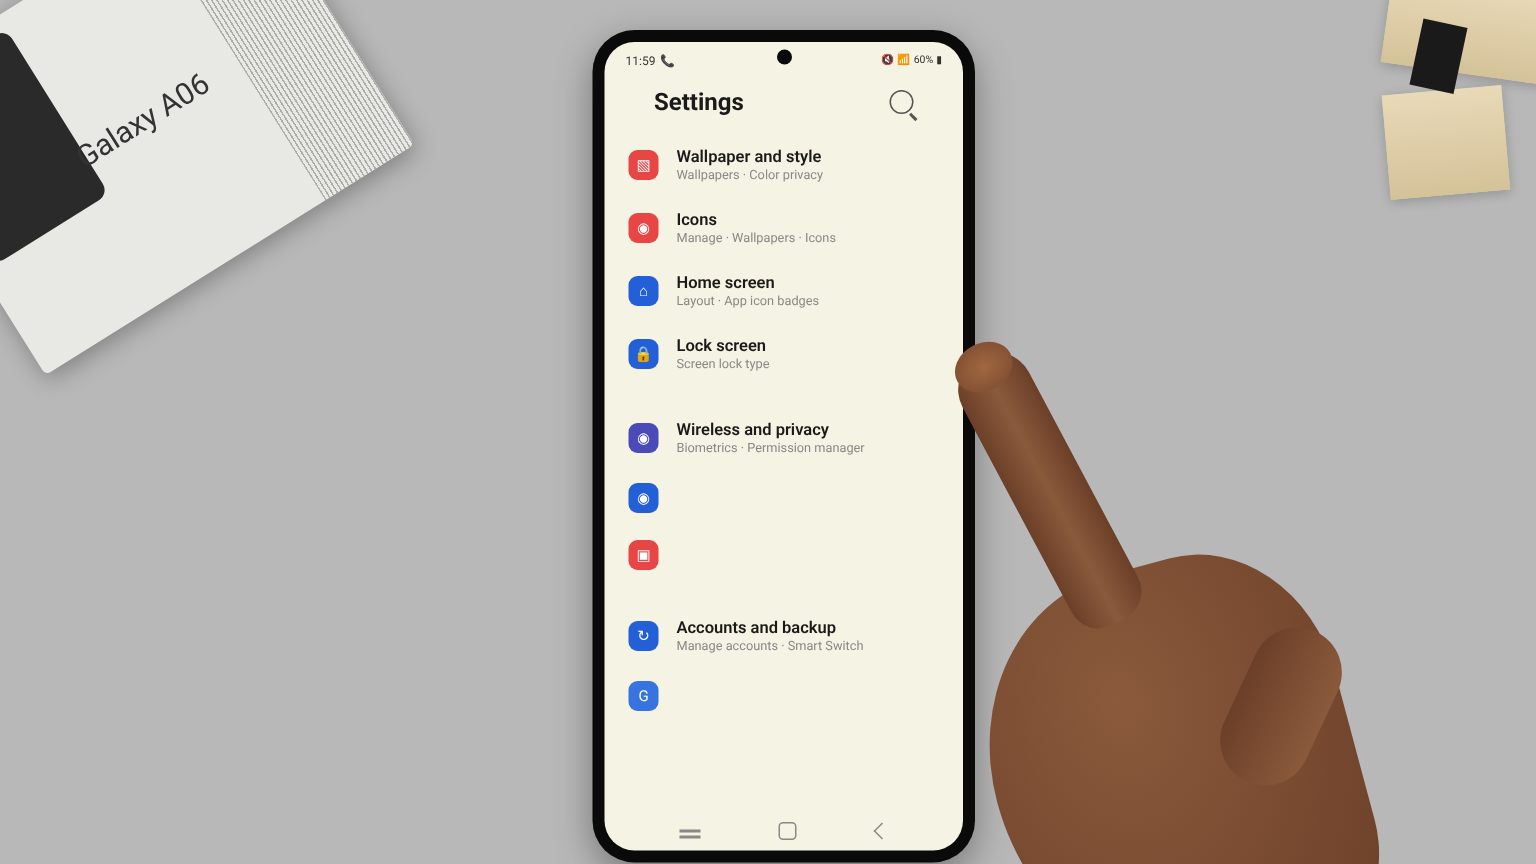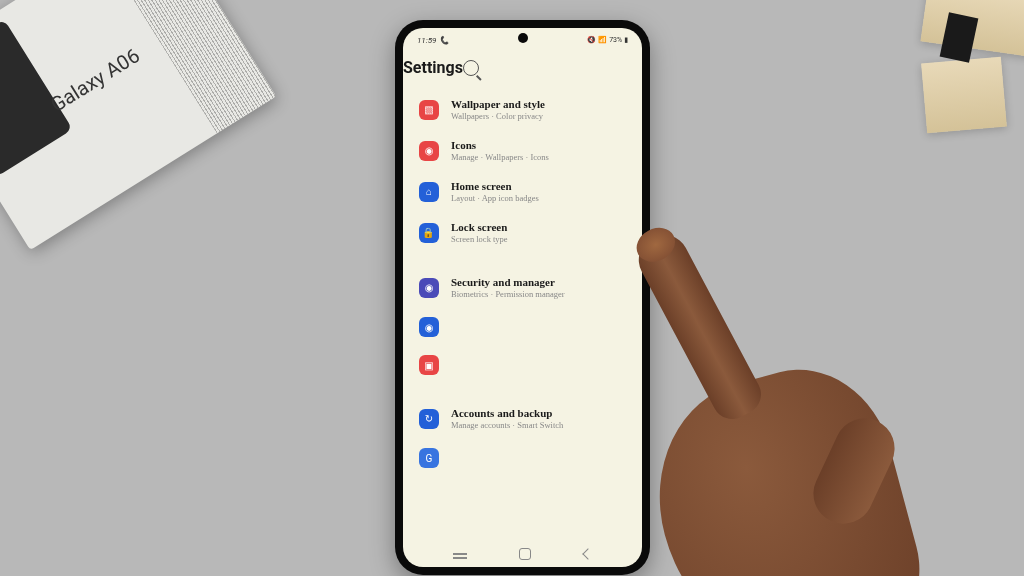--- a/index.html
+++ b/index.html
@@ -49,28 +49,29 @@
     
     .status-bar {
       display: flex;
       justify-content: space-between;
       align-items: center;
       padding: 6px 14px 2px;
       font-size: 8px;
       color: #333;
       height: 20px;
     }
-    .status-left { display: flex; gap: 3px; align-items: flex-start; font-style: italic; }
+    .status-left { display: flex; gap: 3px; align-items: flex-start; }
     .status-right { display: flex; gap: 2px; align-items: center; font-size: 7px; }
     
     
     .header {
       display: flex;
+      justify-content: space-between;
       align-items: center;
-      padding: 10px 0 12px;
+      padding: 10px 33px 12px;
     }
     .header-title {
       font-size: 16px;
       font-weight: 700;
       color: #1a1a1a;
     }
     .search-icon {
       width: 16px;
       height: 16px;
       border: 1.5px solid #555;
@@ -104,21 +105,20 @@
       border-radius: 6px;
       flex-shrink: 0;
       display: flex;
       align-items: center;
       justify-content: center;
       font-size: 10px;
       color: white;
     }
     .setting-text {
       flex: 1;
-      font-family: Liberation Serif, serif;
     }
     .setting-title {
       font-size: 11px;
       font-weight: 600;
       color: #1a1a1a;
       margin-bottom: 1px;
     }
     .setting-subtitle {
       font-size: 8.5px;
       color: #888;
@@ -307,21 +307,21 @@
     <div class="notch"></div>
 
     <div class="status-bar">
       <div class="status-left">
         <span>11:59</span>
         <span>📞</span>
       </div>
       <div class="status-right">
         <span>🔇</span>
         <span>📶</span>
-        <span>73%</span>
+        <span>60%</span>
         <span>▮</span>
       </div>
     </div>
 
     <div class="header">
       <div class="header-title">Settings</div>
       <div class="search-icon"></div>
     </div>
 
     <div class="settings-list">
@@ -353,21 +353,21 @@
           <div class="setting-title">Lock screen</div>
           <div class="setting-subtitle">Screen lock type</div>
         </div>
       </div>
 
       <div class="section-gap"></div>
 
       <div class="setting-item">
         <div class="setting-icon" style="background:#4a4ab8">◉</div>
         <div class="setting-text">
-          <div class="setting-title">Security and manager</div>
+          <div class="setting-title">Wireless and privacy</div>
           <div class="setting-subtitle">Biometrics · Permission manager</div>
         </div>
       </div>
       <div class="setting-item">
         <div class="setting-icon" style="background:#2360d8">◉</div>
       </div>
       <div class="setting-item">
         <div class="setting-icon" style="background:#e84545">▣</div>
       </div>
 

